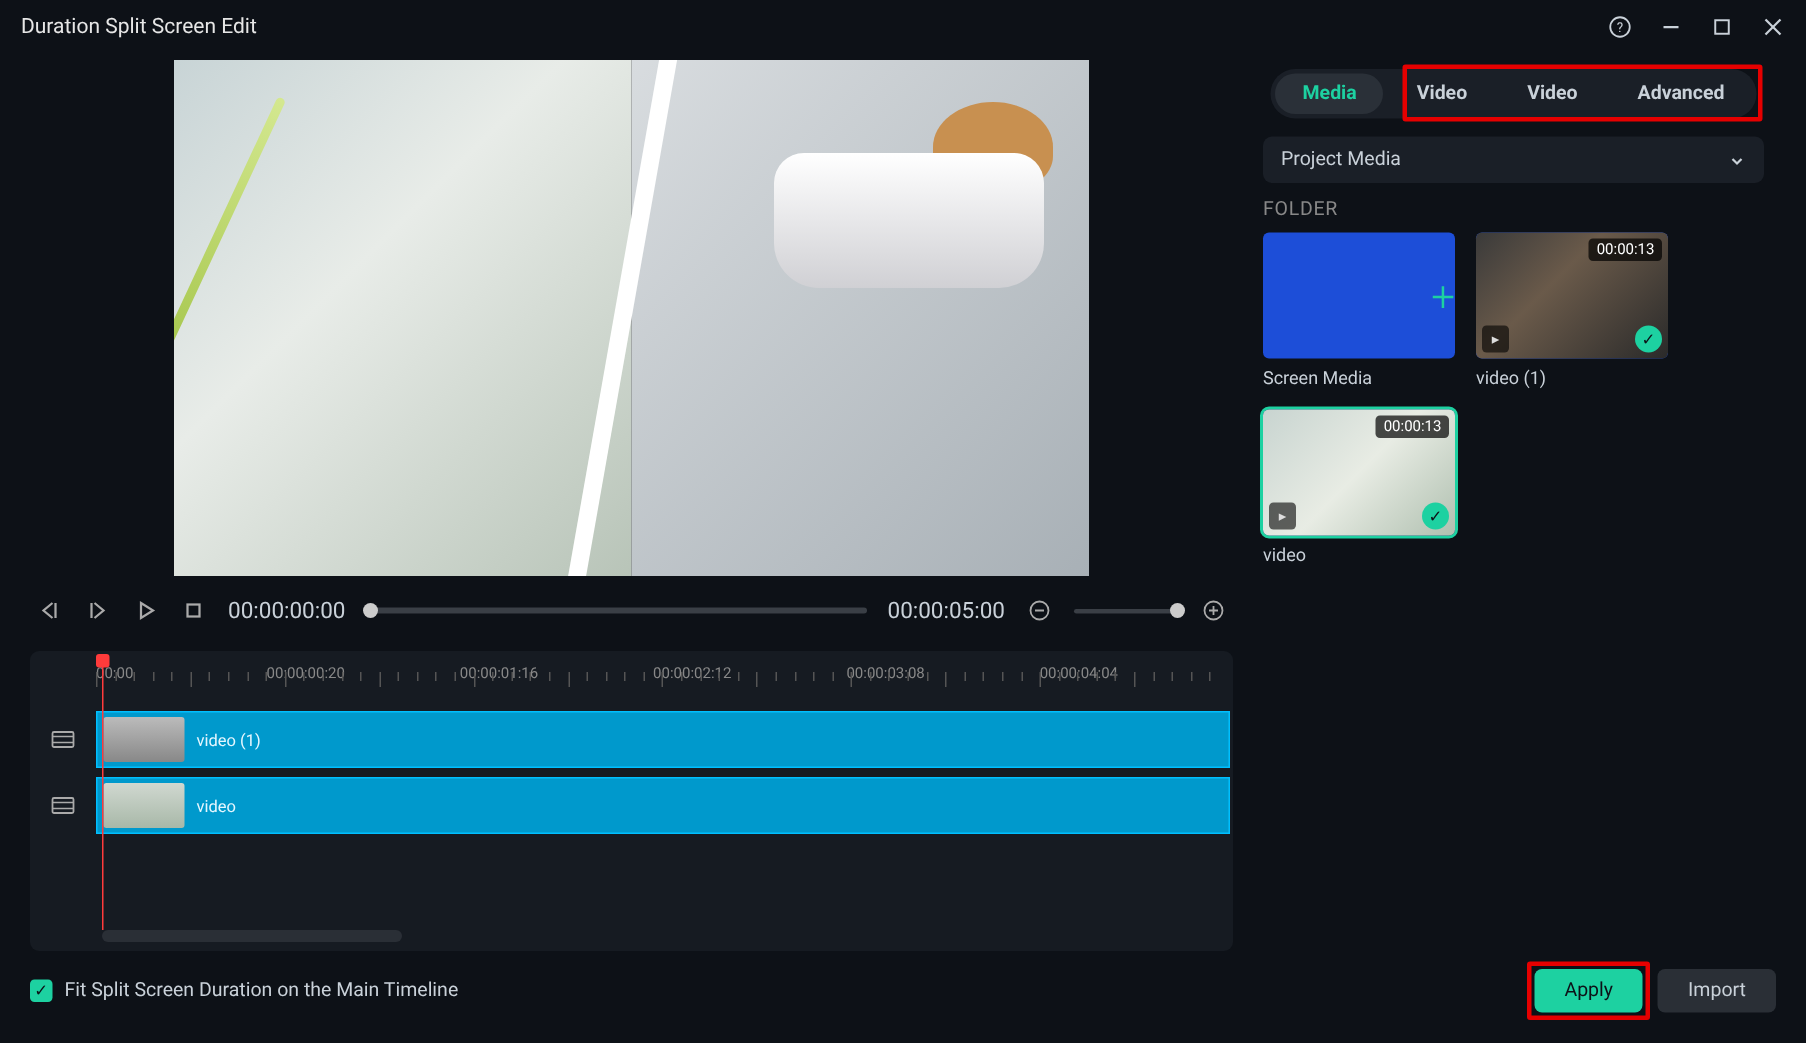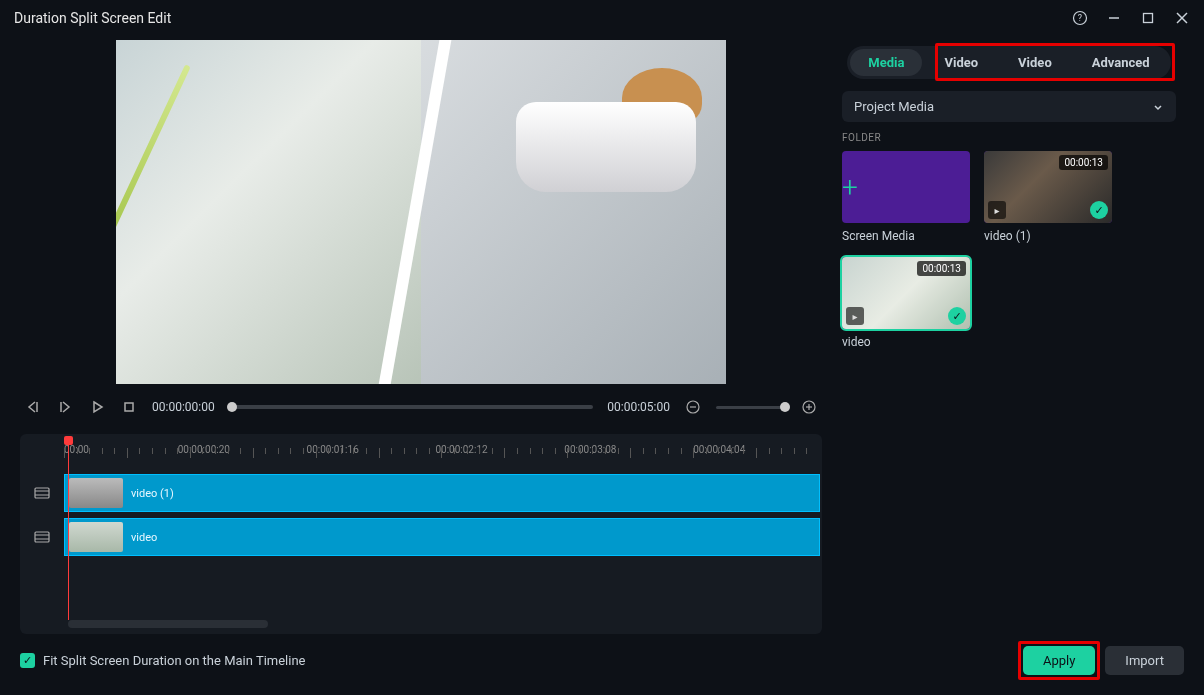--- a/index.html
+++ b/index.html
@@ -20,21 +20,21 @@
 .preview-left { background: linear-gradient(135deg, #c8d4d6 0%, #e8ece8 40%, #b8c4b8 100%); }
 .preview-right { background: linear-gradient(135deg, #d8dcdf 0%, #a8b0b6 100%); }
 .preview-divider { position:absolute; left:48%; top:-10%; width:12px; height:120%; background:#fff; transform: skewX(-10deg); }
 .lab-pipette { position:absolute; left:10%; top:5%; width:6px; height:180px; background:linear-gradient(#d4e890,#a8c850); transform:rotate(25deg); border-radius:3px; }
 .vr-head { position:absolute; right:10%; top:18%; width:180px; height:90px; background:linear-gradient(#fff,#d0d0d4); border-radius:20px 20px 30px 30px; }
 .kid-hair { position:absolute; right:8%; top:8%; width:80px; height:60px; background:#c89050; border-radius:50% 50% 40% 40%; }
 
 
 .player-controls { display: flex; align-items: center; gap: 14px; padding: 6px 4px 10px; }
 .pc-btn { width: 18px; height: 18px; display:flex; align-items:center; justify-content:center; cursor:pointer; color:#aaa; }
-.timecode { font-size: 12px; color: #c9d1d9; font-variant-numeric: tabular-nums; }
+.timecode { font-size: 15px; color: #c9d1d9; font-variant-numeric: tabular-nums; }
 .scrubber { flex: 1; height: 4px; background: #3a3f46; border-radius: 2px; position: relative; }
 .scrubber-knob { position:absolute; left:-2px; top:-3px; width:10px; height:10px; border-radius:50%; background:#ccc; }
 .zoom-slider { width: 70px; height: 3px; background: #3a3f46; border-radius:2px; position:relative; }
 .zoom-knob { position:absolute; right:-4px; top:-4px; width:10px; height:10px; border-radius:50%; background:#ccc; }
 
 
 .timeline-box { background: #161b22; border-radius: 6px; padding: 10px 0 20px 0; margin-top: 8px; height: 200px; position:relative; }
 .ruler { display:flex; margin-left:44px; height:28px; position:relative; }
 .ruler-mark { position:absolute; top:0; font-size:10px; color:#888; }
 .ruler-ticks { position:absolute; left:44px; right:0; top:14px; height:10px; }
@@ -55,24 +55,24 @@
 .tab.active { background:#2a3038; color:#1dd1a1; }
 .red-highlight-tabs { position:absolute; border:3px solid #e60000; left:88px; top:-3px; width:240px; height:38px; border-radius:2px; pointer-events:none; }
 
 .dropdown { background:#1a1f27; border-radius:6px; padding:8px 12px; display:flex; justify-content:space-between; align-items:center; font-size:13px; color:#c9d1d9; margin-bottom:10px; cursor:pointer; }
 .import-row { display:flex; gap:8px; align-items:center; margin-bottom:14px; }
 .import-dd { background:#1a1f27; border-radius:6px; padding:7px 10px; display:flex; align-items:center; gap:6px; font-size:12px; color:#c9d1d9; cursor:pointer; }
 .search-box { flex:1; background:#1a1f27; border-radius:6px; padding:7px 10px; display:flex; align-items:center; gap:8px; }
 .search-input { background:transparent; border:none; outline:none; color:#c9d1d9; font-size:12px; flex:1; }
 .icon-btn { color:#aaa; cursor:pointer; width:20px; display:flex; align-items:center; justify-content:center; }
 
-.folder-label { font-size:10px; color:#888; letter-spacing:0.5px; margin-bottom:8px; }
+.folder-label { font-size:13px; color:#888; letter-spacing:0.5px; margin-bottom:8px; }
 .media-grid { display:flex; flex-wrap:wrap; gap:14px; }
 .media-item { width:128px; }
-.media-thumb { width:128px; height:72px; background:#4c1d95; border-radius:4px; position:relative; display:flex; align-items:center; justify-content:flex-start; }
+.media-thumb { width:128px; height:84px; background:#1d4ed8; border-radius:4px; position:relative; display:flex; align-items:center; justify-content:flex-end; }
 .media-thumb.selected { outline:2px solid #1dd1a1; }
 .media-thumb .plus { color:#1dd1a1; font-size:28px; font-weight:300; }
 .thumb-img-vr { width:100%; height:100%; background:linear-gradient(135deg,#3a3a3a 0%,#6a5a4a 40%,#2a2a2a 100%); border-radius:4px; position:relative; }
 .thumb-img-lab { width:100%; height:100%; background:linear-gradient(135deg,#c8d4d0 0%,#e8ece4 50%,#b0c0b0 100%); border-radius:4px; position:relative; }
 .duration-badge { position:absolute; top:4px; right:4px; background:rgba(0,0,0,0.7); color:#fff; font-size:10px; padding:2px 5px; border-radius:3px; }
 .check-badge { position:absolute; bottom:4px; right:4px; width:18px; height:18px; background:#1dd1a1; border-radius:50%; display:flex; align-items:center; justify-content:center; color:#0d1117; font-size:11px; }
 .add-badge { position:absolute; bottom:4px; left:4px; width:18px; height:18px; background:rgba(0,0,0,0.6); border-radius:3px; display:flex; align-items:center; justify-content:center; color:#ddd; font-size:10px; }
 .media-name { font-size:12px; color:#c9d1d9; margin-top:6px; }
 
 

